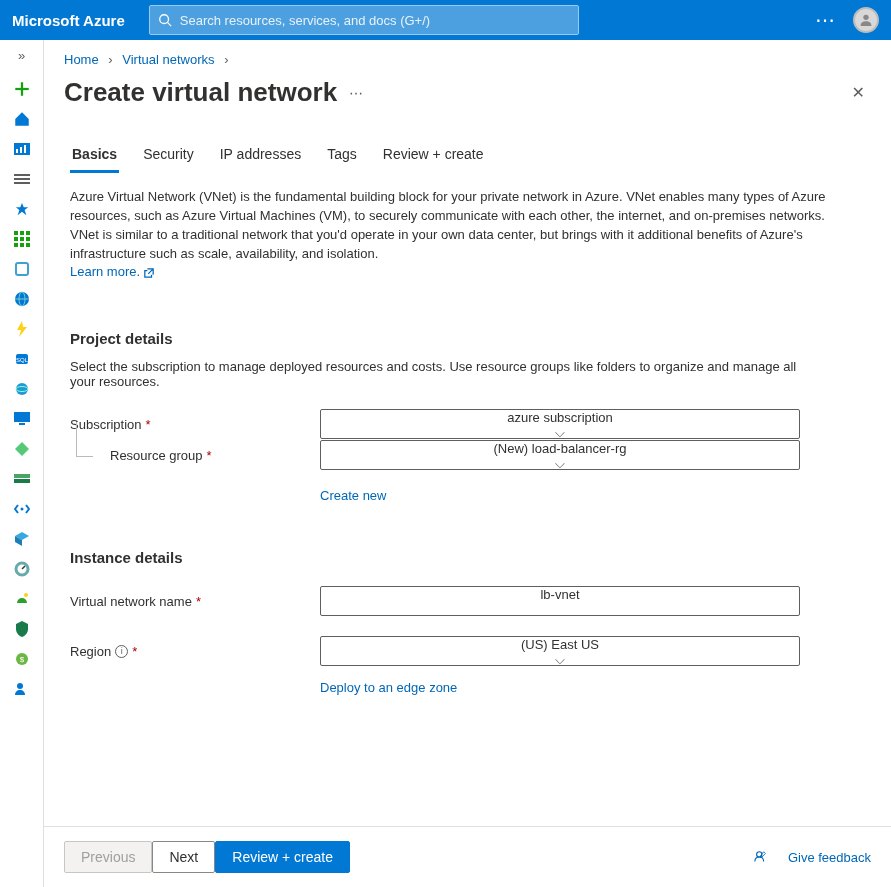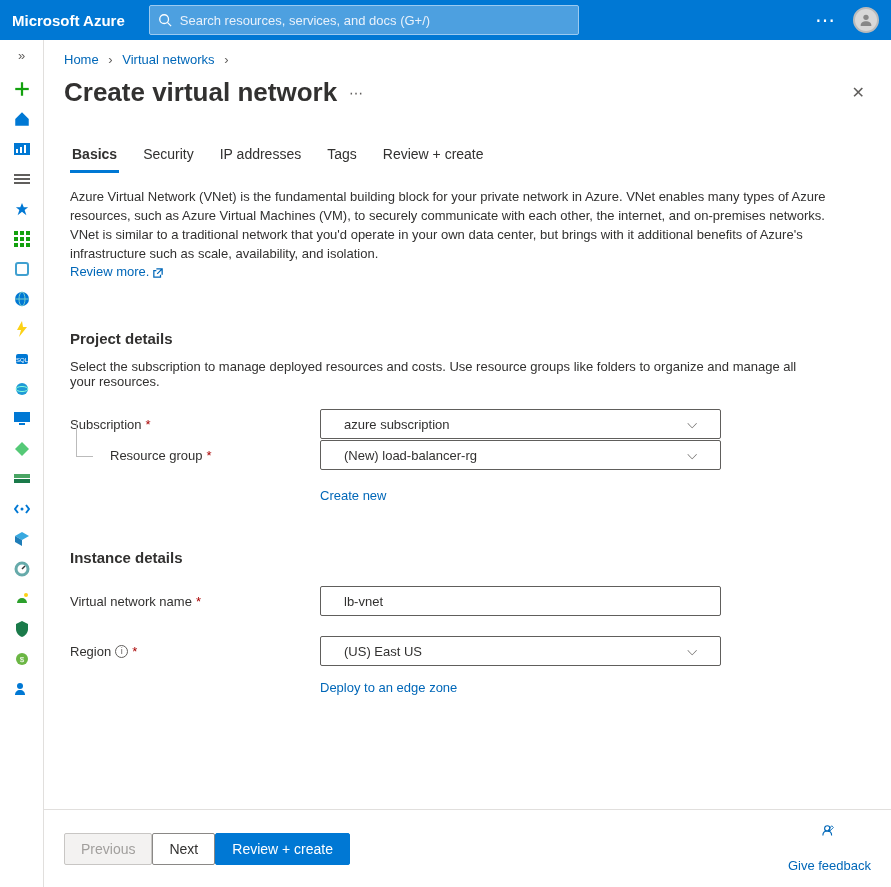--- a/index.html
+++ b/index.html
@@ -41,32 +41,32 @@
     .sechead { font-size: 15px; font-weight: 600; margin-top: 48px; }
     .secdesc { margin-top: 12px; max-width: 740px; }
 
     .formrow { display: flex; align-items: center; margin-top: 20px; }
     .formrow.sub { margin-top: 1px; }
     .flabel { width: 250px; font-size: 13px; display: flex; align-items: center; gap: 4px; }
     .flabel.indent { padding-left: 40px; position: relative; }
     .flabel.indent::before { content:""; position:absolute; left:6px; top:-26px; width:16px; height:34px; border-left:1px solid #bbb; border-bottom:1px solid #bbb;}
     .req { color: #a80000; }
     .info { width:13px;height:13px; border:1px solid #605e5c; border-radius:50%; display:inline-flex;align-items:center;justify-content:center; font-size:9px; color:#605e5c; cursor: default;}
-    .select, .tinput { width: 401px; height: 30px; border: 1px solid #605e5c; border-radius: 2px; padding: 0 23px; font-size: 13px; display:flex; align-items:center; justify-content:space-between; cursor:pointer; background:#fff;}
+    .select, .tinput { width: 480px; height: 30px; border: 1px solid #605e5c; border-radius: 2px; padding: 0 0; font-size: 13px; display:flex; align-items:center; justify-content:space-between; cursor:pointer; background:#fff;flex-direction:column;}
     .tinput { cursor: text; }
     .chev { color:#605e5c; }
     .sublink { color:#0067b8; font-size:13px; cursor:pointer; margin-top:18px; margin-left:250px; display:inline-block;}
     .sublink2 { color:#0067b8; font-size:13px; cursor:pointer; margin-top:14px; margin-left:250px; display:inline-block;}
 
     .footer { border-top: 1px solid #e1dfdd; padding: 14px 20px; background:#fff; display:flex; align-items:center; }
     .btn { height: 32px; padding: 0 16px; border-radius: 2px; font-size: 14px; cursor: pointer; display:inline-flex;align-items:center;}
     .btn.prev { background:#f3f2f1; border:1px solid #c8c6c4; color:#a19f9d; cursor:default;}
     .btn.next { background:#fff; border:1px solid #8a8886; }
     .btn.primary { background:#0078d4; color:#fff; border:1px solid #0078d4; }
-    .feedback { margin-left:auto; color:#0067b8; cursor:pointer; display:flex; align-items:center; gap:20px; font-size:13px;flex-direction:column;}
+    .feedback { margin-left:auto; color:#0067b8; cursor:pointer; display:flex; align-items:center; gap:20px; font-size:13px;}
   </style>
 </head>
 <body>
 
 <div class="topbar">
   <div class="brand">Microsoft Azure</div>
   <div class="searchbox">
     <span class="sicon">
       <svg width="14" height="14" viewBox="0 0 16 16">
           <circle cx="7" cy="7" r="5" stroke="#fff" stroke-width="1.5" fill="none"></circle>
@@ -243,21 +243,21 @@
       <div class="tab">IP addresses</div>
       <div class="tab">Tags</div>
       <div class="tab">Review + create</div>
     </div>
 
     <div class="content">
       <div class="desc">
         <span>Azure Virtual Network (VNet) is the fundamental building block for your private network in Azure. VNet enables many types of Azure resources, such as Azure Virtual Machines (VM), to securely communicate with each other, the internet, and on-premises networks. VNet is similar to a traditional network that you'd operate in your own data center, but brings with it additional benefits of Azure's infrastructure such as scale, availability, and isolation.</span>
         <br>
         <a class="learnlink">
-          <span>Review more.</span>
+          <span>Learn more.</span>
           <svg viewBox="0 0 12 12">
               <path d="M4 1h7v7M11 1L5 7" stroke="#0067b8" fill="none" stroke-width="1.5"></path>
               <path d="M9 8v3H1V3h3" stroke="#0067b8" fill="none" stroke-width="1.5"></path>
             </svg>
         </a>
       </div>
 
       <div class="sechead">Project details</div>
       <div class="secdesc">Select the subscription to manage deployed resources and costs. Use resource groups like folders to organize and manage all your resources.</div>
 

